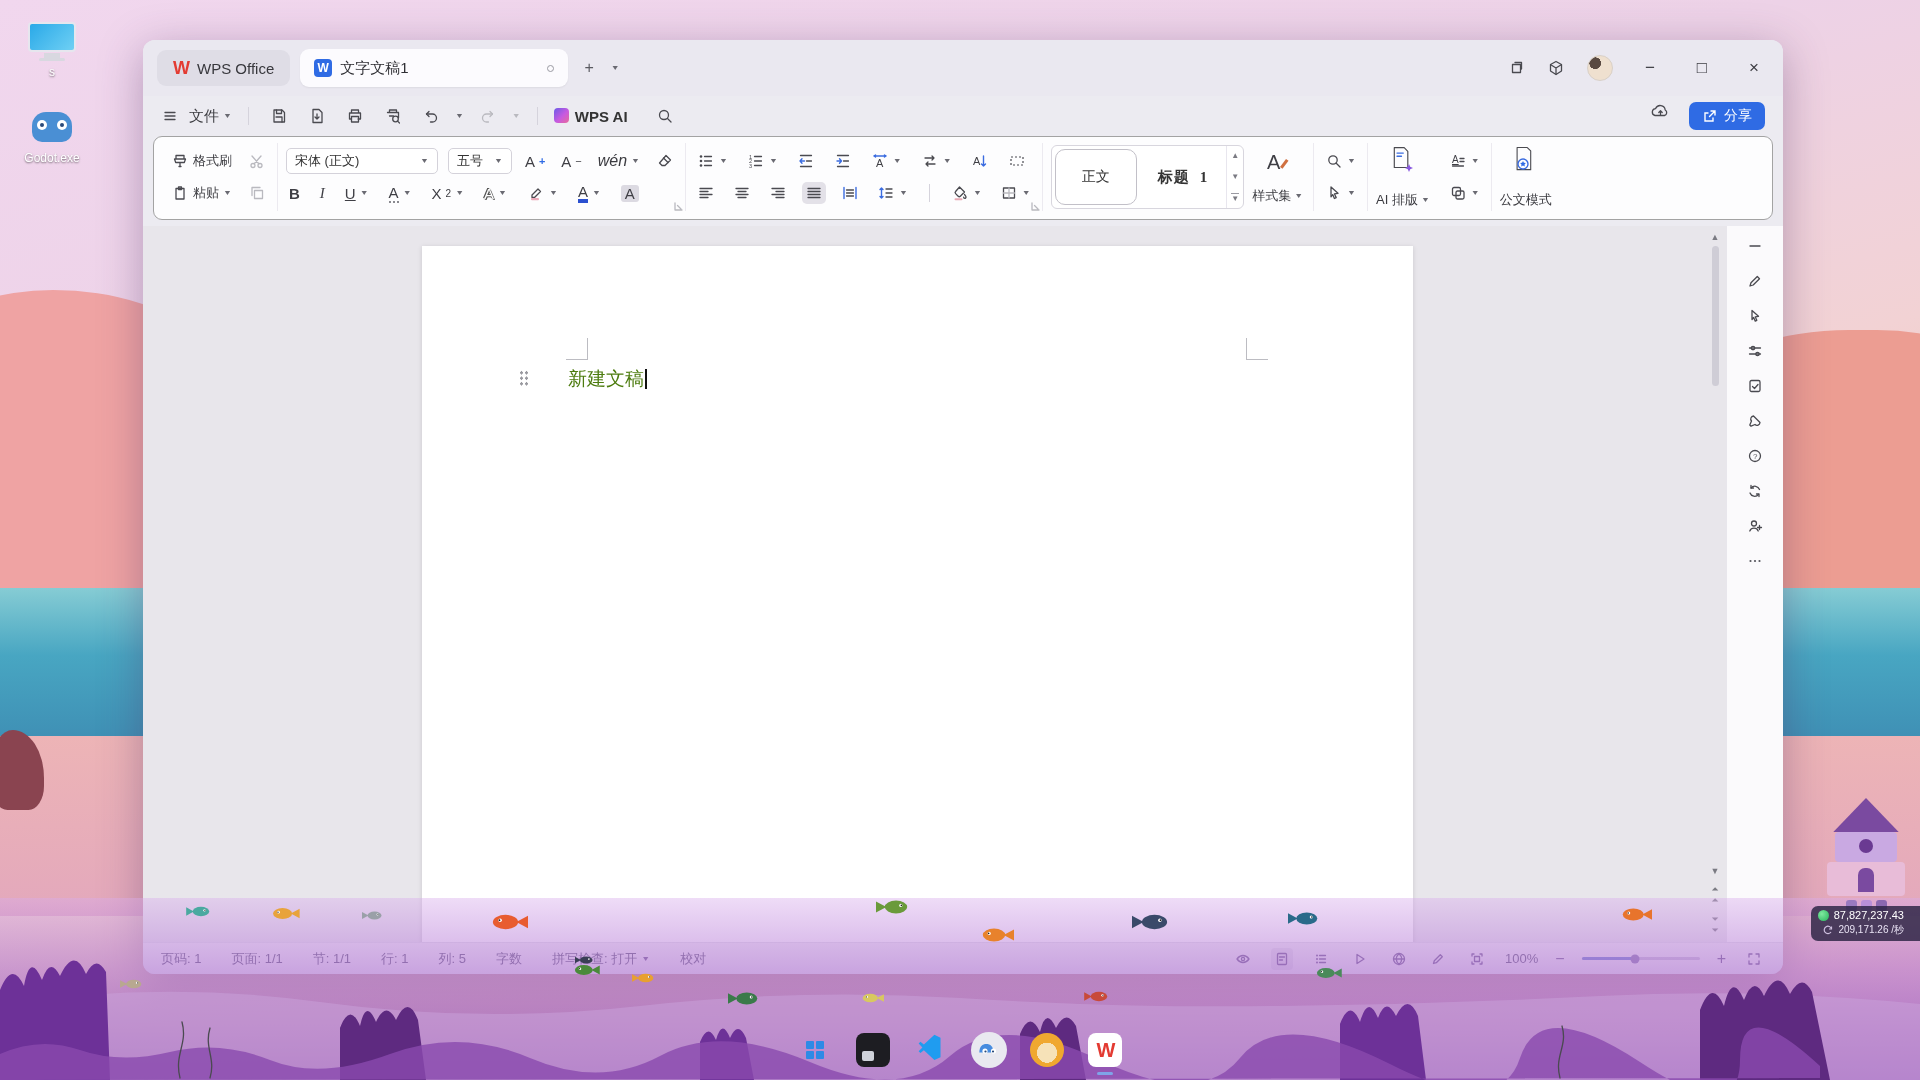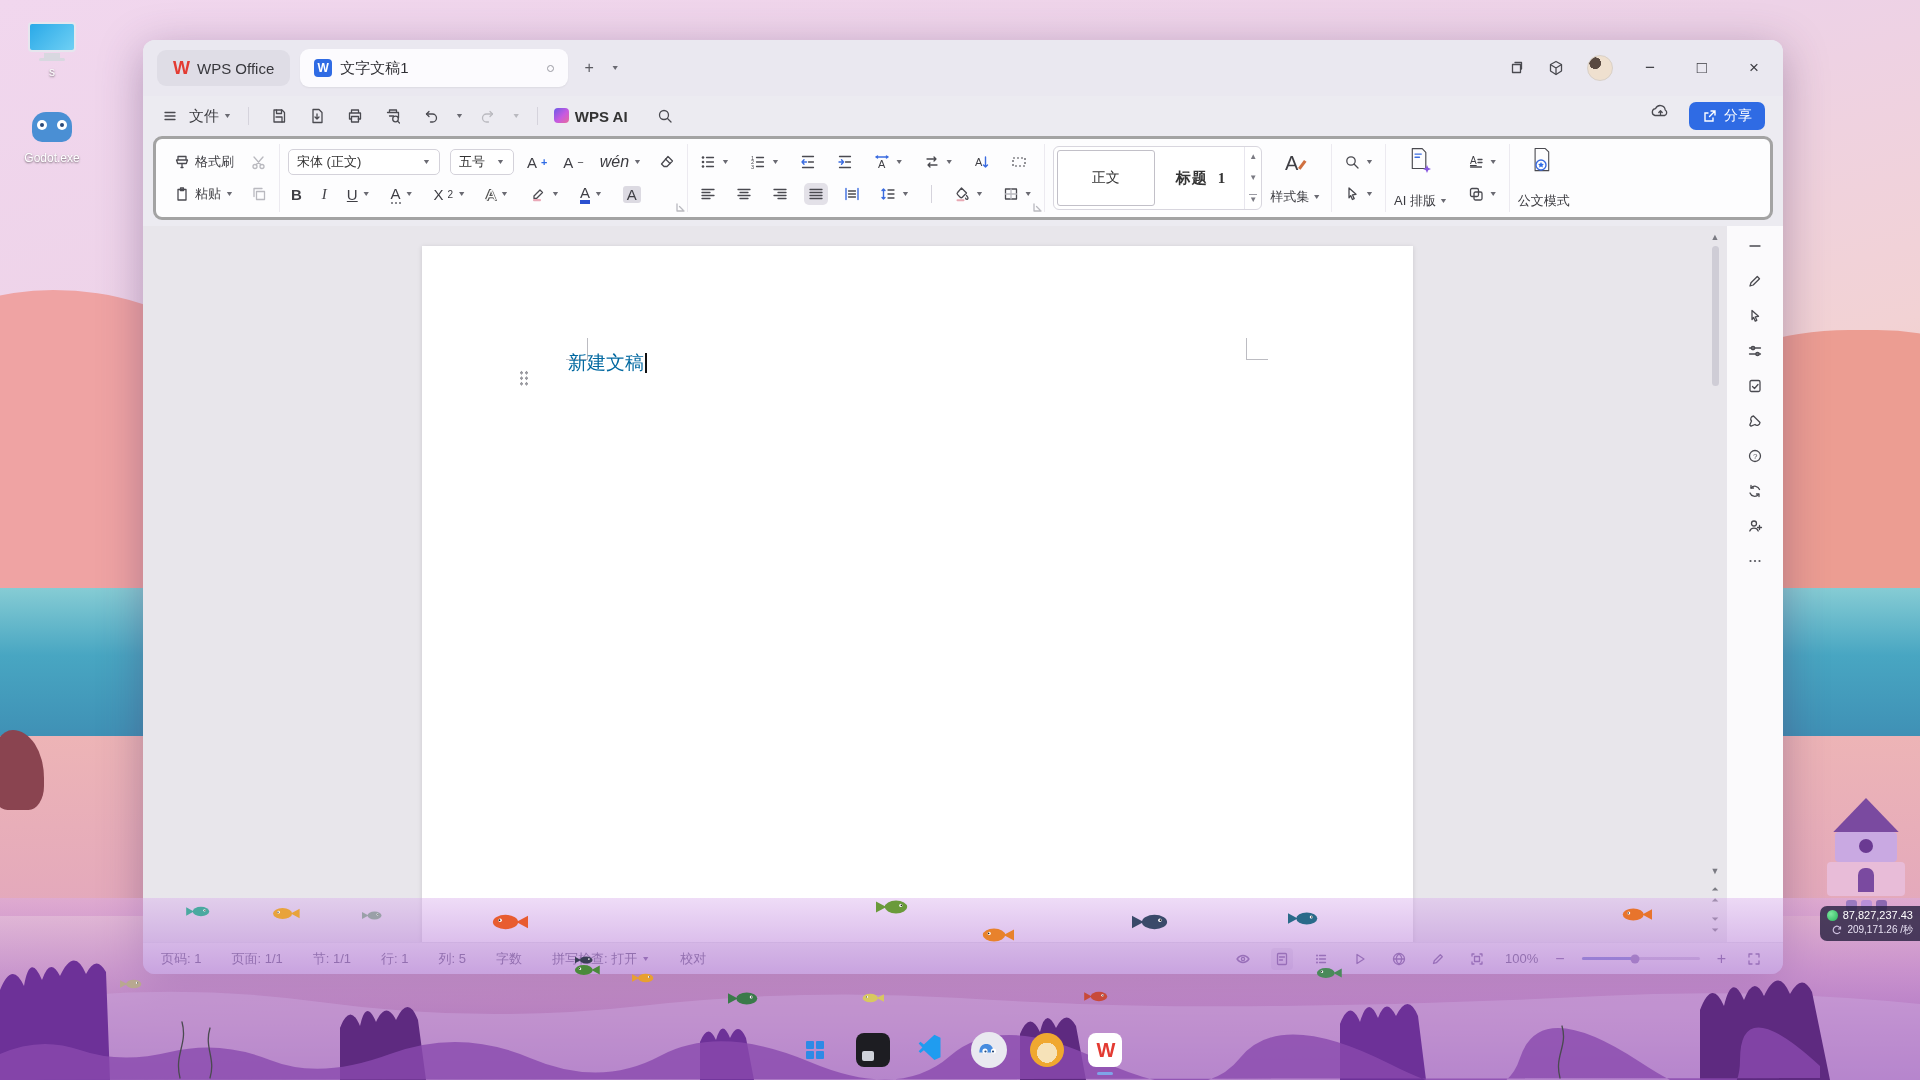--- a/index.html
+++ b/index.html
@@ -54,45 +54,45 @@
   .mtabs{display:flex;align-items:center;gap:30px;margin-left:14px}
   .mtab{cursor:default}
   .mtab.active{color:#2f6be4;font-weight:bold}
   .ai-chip{display:flex;gap:6px;font-weight:bold;color:#333}
   .ai-gem{width:15px;height:15px;border-radius:4px;background:linear-gradient(135deg,#6a5ae8,#c85ae0 55%,#e86a9a)}
   .mb-right{margin-left:auto;display:flex;align-items:flex-start;gap:16px}
   .share-btn{display:flex;align-items:center;gap:6px;background:#2f6be4;color:#fff;border:none;height:28px;padding:0 13px;border-radius:7px;font-size:14px}
   .chev{font-size:9px;color:#6a6a72;transform:scaleY(.8)}
 
   
-  .ribbon{margin:0 10px;background:#fdfdfe;border:3px solid #a3a3a3;border-radius:9px;height:84px;display:flex;align-items:center;padding:6px 6px;position:relative}
+  .ribbon{margin:0 10px;background:#fdfdfe;border:1px solid #a3a3a3;border-radius:9px;height:84px;display:flex;align-items:flex-start;padding:6px 6px;position:relative}
   .rgroup{display:flex;flex-direction:column;justify-content:space-between;padding:2px 8px;position:relative}
   .rgroup+.rgroup{border-left:1px solid #eceaf0}
   .rrow{display:flex;align-items:center;gap:10px;height:32px}
   .rbtn{display:flex;align-items:center;gap:4px;color:#3b3b40;font-size:13px;border-radius:5px;padding:2px 3px}
   .rbtn.sel{background:#e3e1e8}
   .tletter{font-size:15px;color:#3f3f45}
   .combo{display:flex;align-items:center;justify-content:space-between;background:#fff;border:1px solid #d4d2da;border-radius:5px;height:26px;padding:0 8px;font-size:13px;color:#333}
   .launcher{position:absolute;right:2px;bottom:0px}
   .stylebox{display:flex;align-items:stretch;border:1px solid #d8d6de;border-radius:6px;background:#fff;height:64px;align-self:center}
   .stylecell{display:flex;align-items:center;justify-content:center;padding:0 18px;font-size:14px;color:#333}
-  .stylecell.sel{border:1.5px solid #c2c0c8;border-radius:3px;margin:3px;padding:0 34px}
+  .stylecell.sel{border:1.5px solid #c2c0c8;border-radius:10px;margin:3px;padding:0 26px}
   .heading1{font-family:"Liberation Serif","DejaVu Serif",serif;font-size:15px;font-weight:bold;letter-spacing:1px}
   .stylearrows{display:flex;flex-direction:column;justify-content:space-between;padding:5px 4px;border-left:1px solid #e8e6ee;color:#7a7a82;font-size:8px;align-items:center}
   .vlabel{font-size:13px;color:#3b3b40;display:flex;align-items:center;gap:3px;justify-content:center}
   .bigbtn{display:flex;flex-direction:column;align-items:center;justify-content:space-between;height:64px;align-self:center}
 
   
   .docwrap{position:absolute;left:0;right:0;top:186px;bottom:32px;display:flex}
   .canvas{flex:1;position:relative;background:#e8e6eb;overflow:hidden}
   .page{position:absolute;left:279px;top:20px;width:991px;height:880px;background:#fff;box-shadow:0 1px 5px rgba(0,0,0,.13)}
   .cropmark{position:absolute;width:22px;height:22px}
   .cm-l{left:124px;top:92px;border-left:1px solid #bcbcc2;border-top:0;border-bottom:1px solid #bcbcc2;border-right:0;transform:translateX(20px);border-left:none;border-right:1px solid #bcbcc2}
   .cm-r{left:824px;top:92px;border-left:1px solid #bcbcc2;border-bottom:1px solid #bcbcc2}
-  .doctext{position:absolute;left:146px;top:104px;font-family:"Liberation Serif","DejaVu Serif",serif;font-size:19px;color:#0369a1;display:flex;align-items:center}
+  .doctext{position:absolute;left:146px;top:120px;font-family:"Liberation Serif","DejaVu Serif",serif;font-size:19px;color:#4d7c0f;display:flex;align-items:center}
   .caret{display:inline-block;width:1.5px;height:20px;background:#111;margin-left:1px}
   .handle{position:absolute;left:97px;top:124px;width:10px;height:16px;background:radial-gradient(circle,#9a9aa0 1.5px,transparent 1.6px) 0 0/5px 5.5px}
   .vscroll{position:absolute;right:4px;top:6px;bottom:6px;width:14px;display:flex;flex-direction:column;align-items:center;color:#7a7a82;font-size:9px}
   .thumb{width:7px;height:140px;background:#cfcdd6;border-radius:4px;margin-top:4px}
   .vs-bot{margin-top:auto;display:flex;flex-direction:column;gap:8px;align-items:center}
 
   .sidebar{width:57px;background:#fbfafc;border-left:1px solid #e8e6ec;display:flex;flex-direction:column;align-items:center;padding-top:12px;gap:19px;color:#55555c}
 
   
   .statusbar{position:absolute;left:0;right:0;bottom:0;height:32px;background:#f1eff4;border-top:1px solid #e2e0e8;display:flex;align-items:center;padding:0 18px;font-size:13px;color:#5f5a78}
@@ -125,21 +125,21 @@
 
   
   .house{position:absolute;right:6px;top:798px;width:96px;height:108px;z-index:31}
   .roof{margin:0 auto;width:86px;height:34px;background:#7a4aa0;clip-path:polygon(12% 100%,50% 0,88% 100%);}
   .wall1{margin:0 auto;width:62px;height:30px;background:#c9a9e2;border-radius:4px;position:relative}
   .wall1 i{position:absolute;left:50%;top:7px;width:14px;height:14px;margin-left:-7px;background:#6a3a92;border-radius:50%;display:block}
   .wall2{margin:0 auto;width:78px;height:34px;background:#e8bcd8;border-radius:4px;position:relative}
   .wall2 i{position:absolute;left:50%;top:6px;width:16px;height:24px;margin-left:-8px;background:#7a4aa0;border-radius:7px 7px 0 0;display:block}
   .minibtns{display:flex;gap:4px;justify-content:center;margin-top:4px}
   .minibtns b{width:11px;height:11px;border-radius:3px}
-  .counter{position:absolute;right:0;top:906px;z-index:31;background:rgba(42,34,66,.82);border-radius:7px 0 0 7px;padding:3px 7px 4px 7px;color:#fff;font-size:11px;display:flex;flex-direction:column;gap:2px;align-items:flex-end}
+  .counter{position:absolute;right:0;top:906px;z-index:31;background:rgba(42,34,66,.82);border-radius:7px 0 0 7px;padding:3px 16px 4px 7px;color:#fff;font-size:11px;display:flex;flex-direction:column;gap:2px;align-items:flex-end}
   .crow{display:flex;align-items:center;gap:5px}
   .coin{width:11px;height:11px;border-radius:50%;background:radial-gradient(circle at 35% 35%,#7fe8a0,#27b35a)}
   .rate{font-size:10px;color:#e9e2f4}
 </style>
 </head>
 <body>
 
 <div class="sky"></div>
 <div class="glow"></div>
 <div class="mtn-l"></div>

